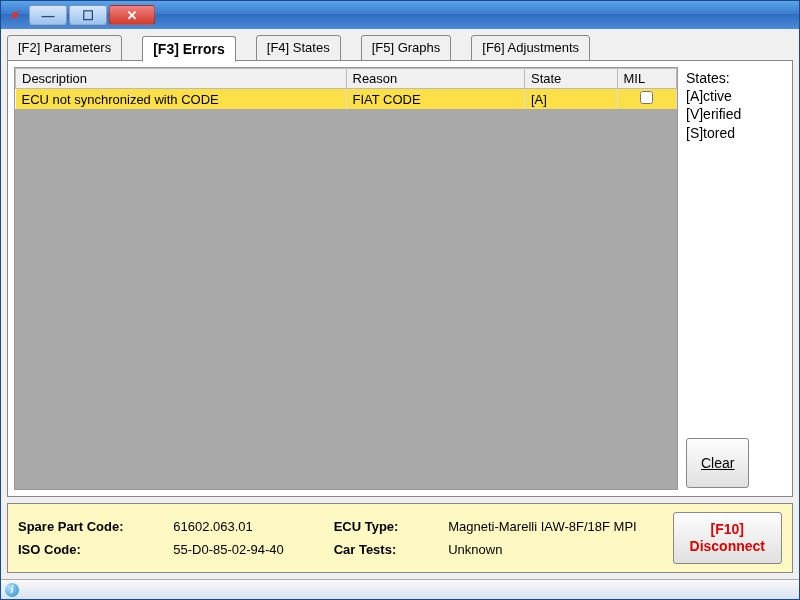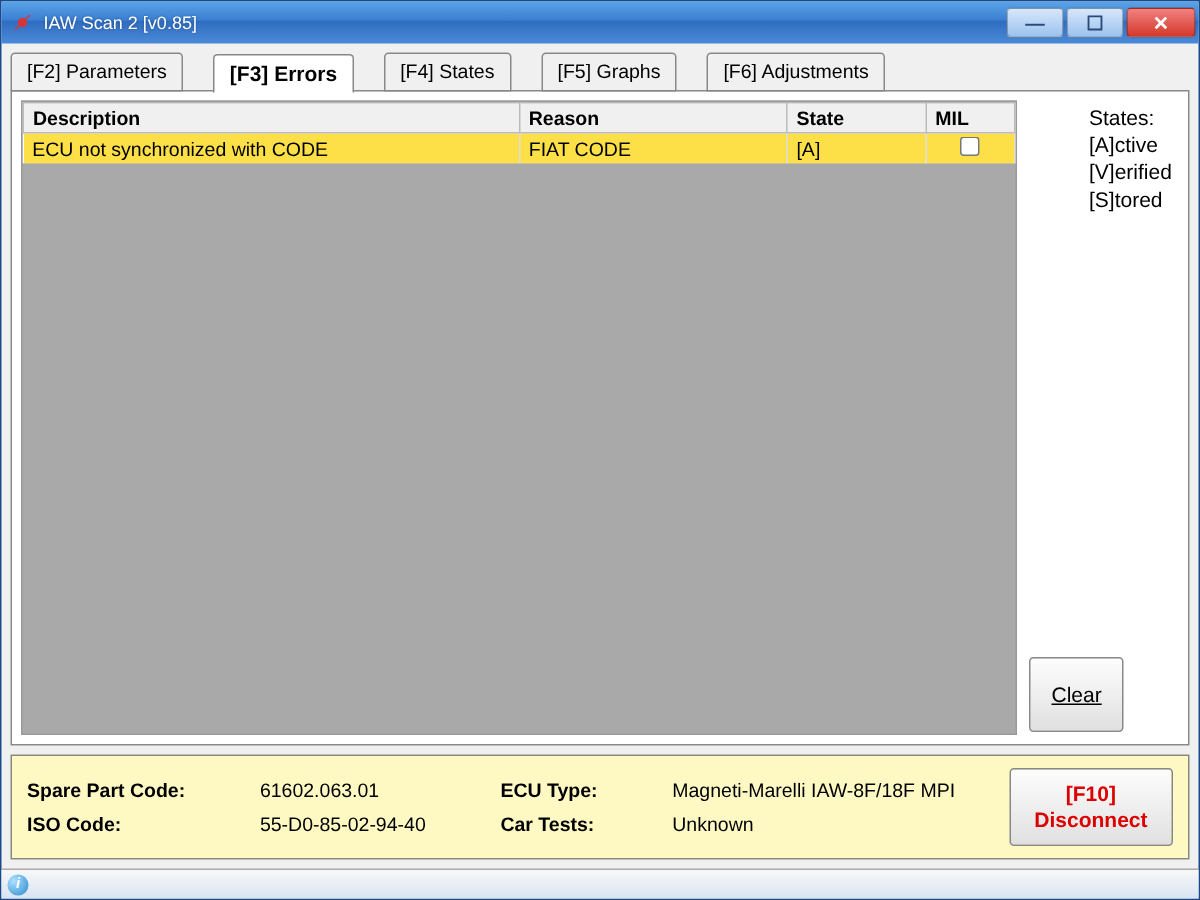--- a/index.html
+++ b/index.html
@@ -107,37 +107,37 @@
     width:100%;
     border-collapse:collapse;
     background:#fff;
     font-size:13px;
   }
   th {
     text-align:left;
     background:#f0f0f0;
     border:1px solid #bbb;
     padding:2px 6px;
-    font-weight:bold;
+    font-weight:normal;
   }
   td {
     padding:2px 6px;
     border-right:1px solid #ddd;
     background:#fde047;
   }
   .table-body { flex:1; background:#a9a9a9; }
   .sidepanel {
     width:100px;
     display:flex;
     flex-direction:column;
     justify-content:space-between;
     padding:2px 0;
     font-size:14px;
   }
-  .legend div { line-height:1.3;margin-left:40px; }
+  .legend div { line-height:1.3; }
   .clear-btn {
     padding:16px 14px;
     border:1px solid #888;
     border-radius:3px;
     background:linear-gradient(to bottom,#fdfdfd,#e0e0e0);
     font-size:14px;
     text-decoration:underline;
     cursor:default;
     align-self:flex-start;
   }
@@ -195,21 +195,20 @@
 <body>
 
 <div class="window">
   <div class="titlebar">
     <span class="app-icon">
       <svg viewBox="0 0 16 16">
           <circle cx="8" cy="8" r="3" fill="#d33"></circle>
           <path d="M3 13 L13 3" stroke="#d33" stroke-width="1"></path>
         </svg>
     </span>
-    <span class="title-text">IAW Scan 2 [v0.85]</span>
     <div class="win-buttons">
       <div class="win-btn win-min">
           <span>—</span>
         </div>
       <div class="win-btn win-max">
           <span>☐</span>
         </div>
       <div class="win-btn win-close">
           <span>✕</span>
         </div>

